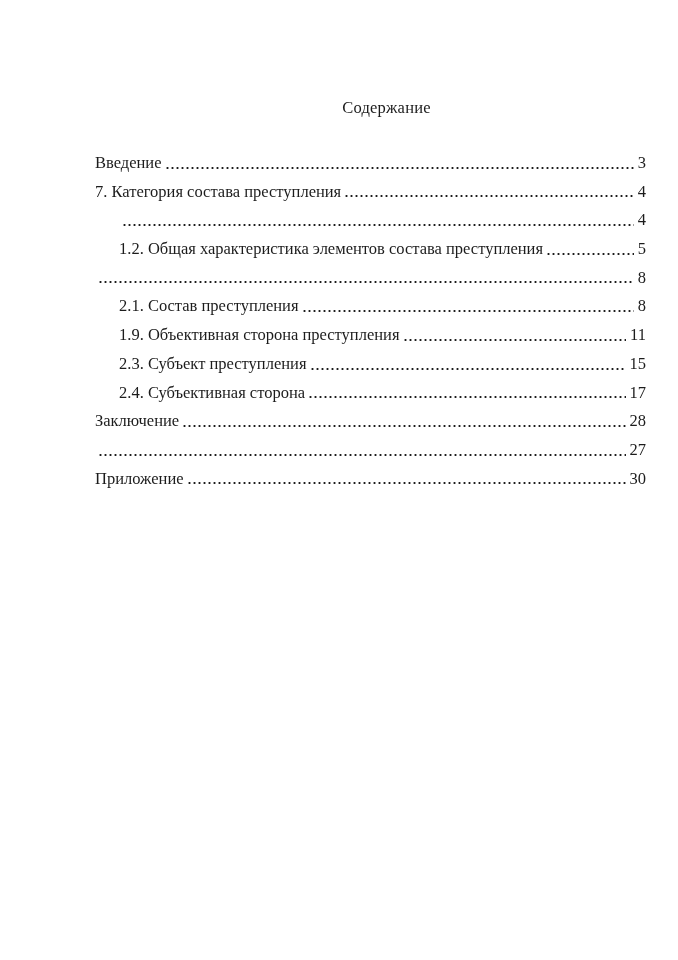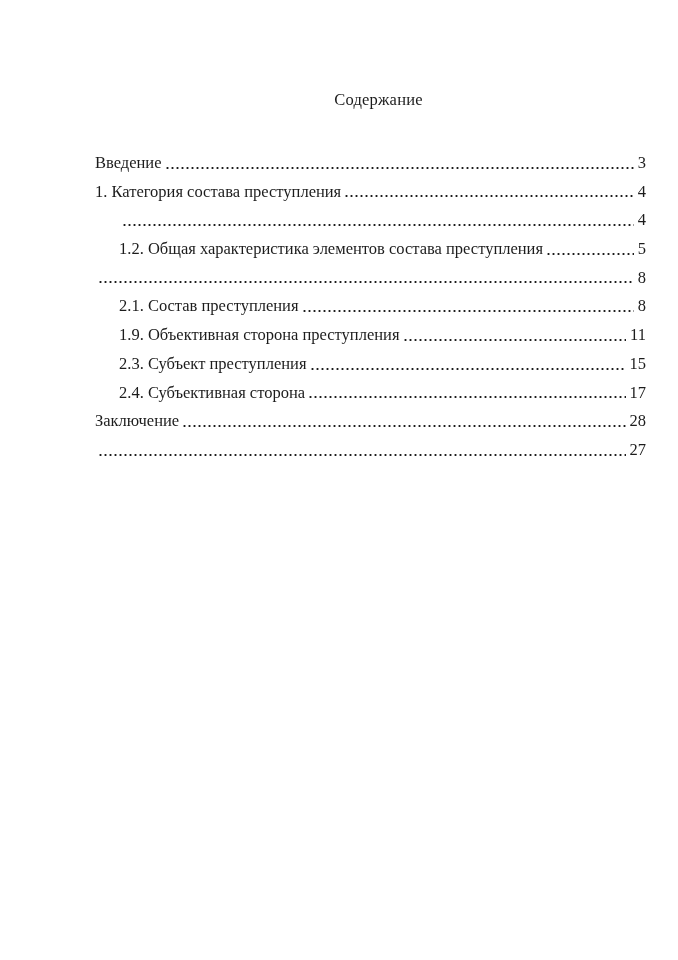--- a/index.html
+++ b/index.html
@@ -14,21 +14,21 @@
     background: #ffffff;
     font-family: "Liberation Serif", "DejaVu Serif", serif;
     color: #1c1c1c;
     overflow: hidden;
   }
   .doc-title {
     position: absolute;
     top: 78px;
     left: 95px;
     width: 551px;
-    margin: 8px;
+    margin: 16px;
     font-size: 16.5px;
     font-weight: normal;
     line-height: 28.7px;
     text-align: center;
     letter-spacing: 0.2px;
   }
   .toc-list {
     position: absolute;
     top: 133px;
     left: 95px;
@@ -70,21 +70,21 @@
 <div class="page">
   <h1 class="doc-title">Содержание</h1>
 
   <div class="toc-list" id="toc-list">
       <div class="toc-row">
         <span class="toc-label">Введение</span>
         <span class="dot-leader"></span>
         <span class="toc-page">3</span>
       </div>
       <div class="toc-row">
-        <span class="toc-label">1. Категория состава преступления</span>
+        <span class="toc-label">7. Категория состава преступления</span>
         <span class="dot-leader"></span>
         <span class="toc-page">4</span>
       </div>
       <div class="toc-row indent">
         <span class="dot-leader"></span>
         <span class="toc-page">4</span>
       </div>
       <div class="toc-row indent">
         <span class="toc-label">1.2. Общая характеристика элементов состава преступления</span>
         <span class="dot-leader"></span>
@@ -116,14 +116,19 @@
       </div>
       <div class="toc-row">
         <span class="toc-label">Заключение</span>
         <span class="dot-leader"></span>
         <span class="toc-page">28</span>
       </div>
       <div class="toc-row">
         <span class="dot-leader"></span>
         <span class="toc-page">27</span>
       </div>
+      <div class="toc-row">
+        <span class="toc-label">Приложение</span>
+        <span class="dot-leader"></span>
+        <span class="toc-page">30</span>
+      </div>
     </div>
 </div>
 
 </body></html>

